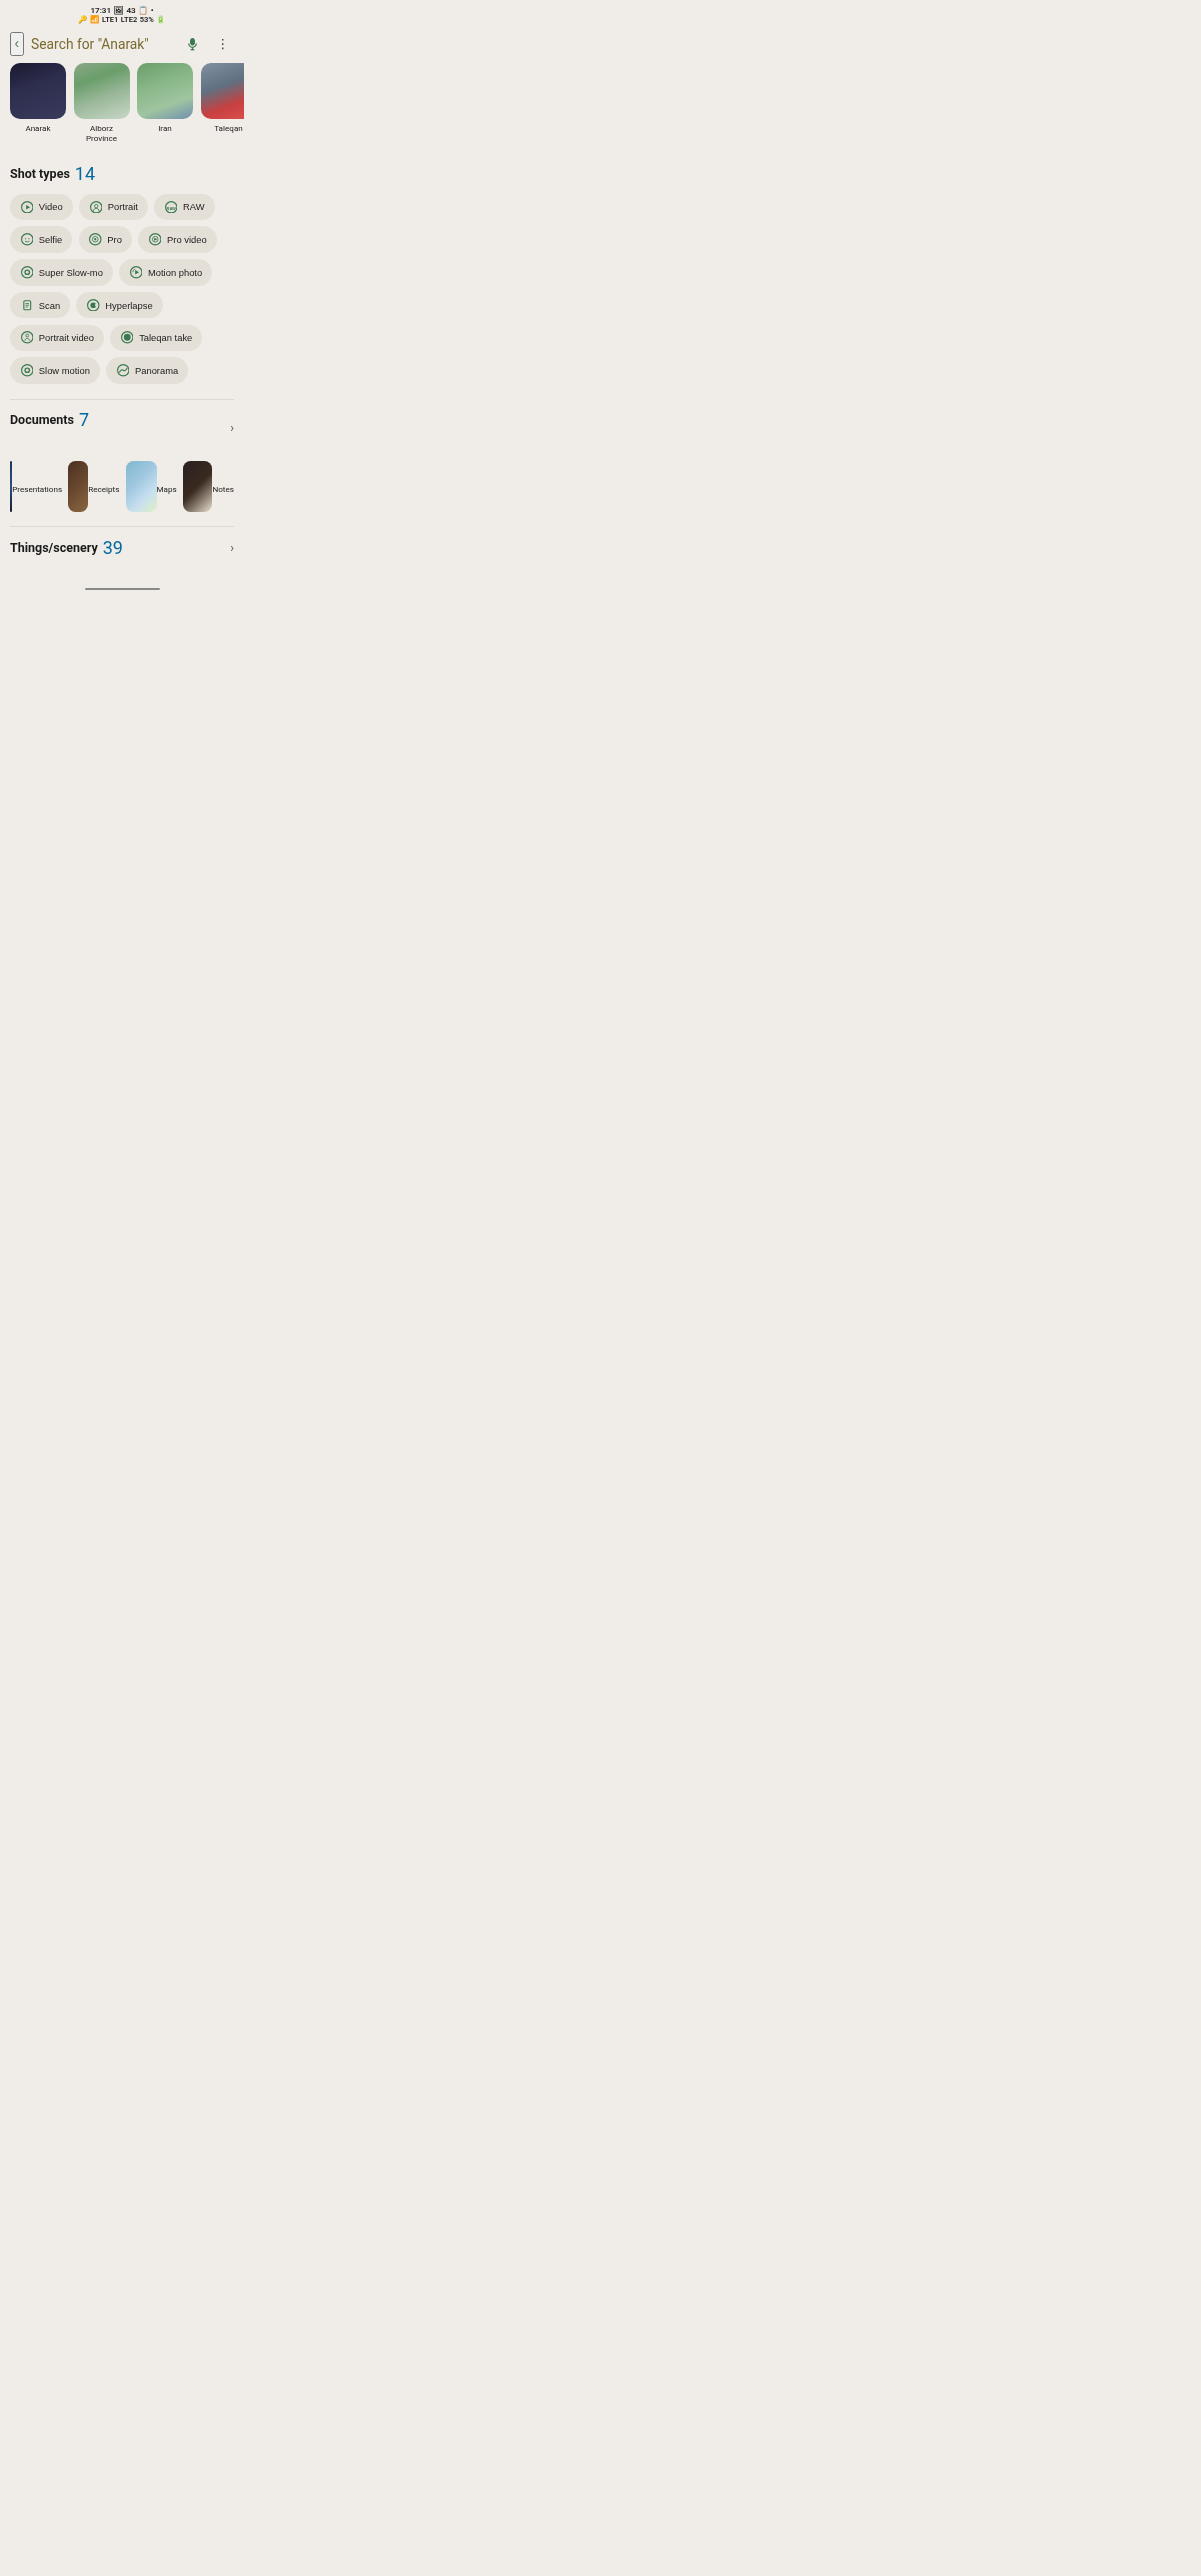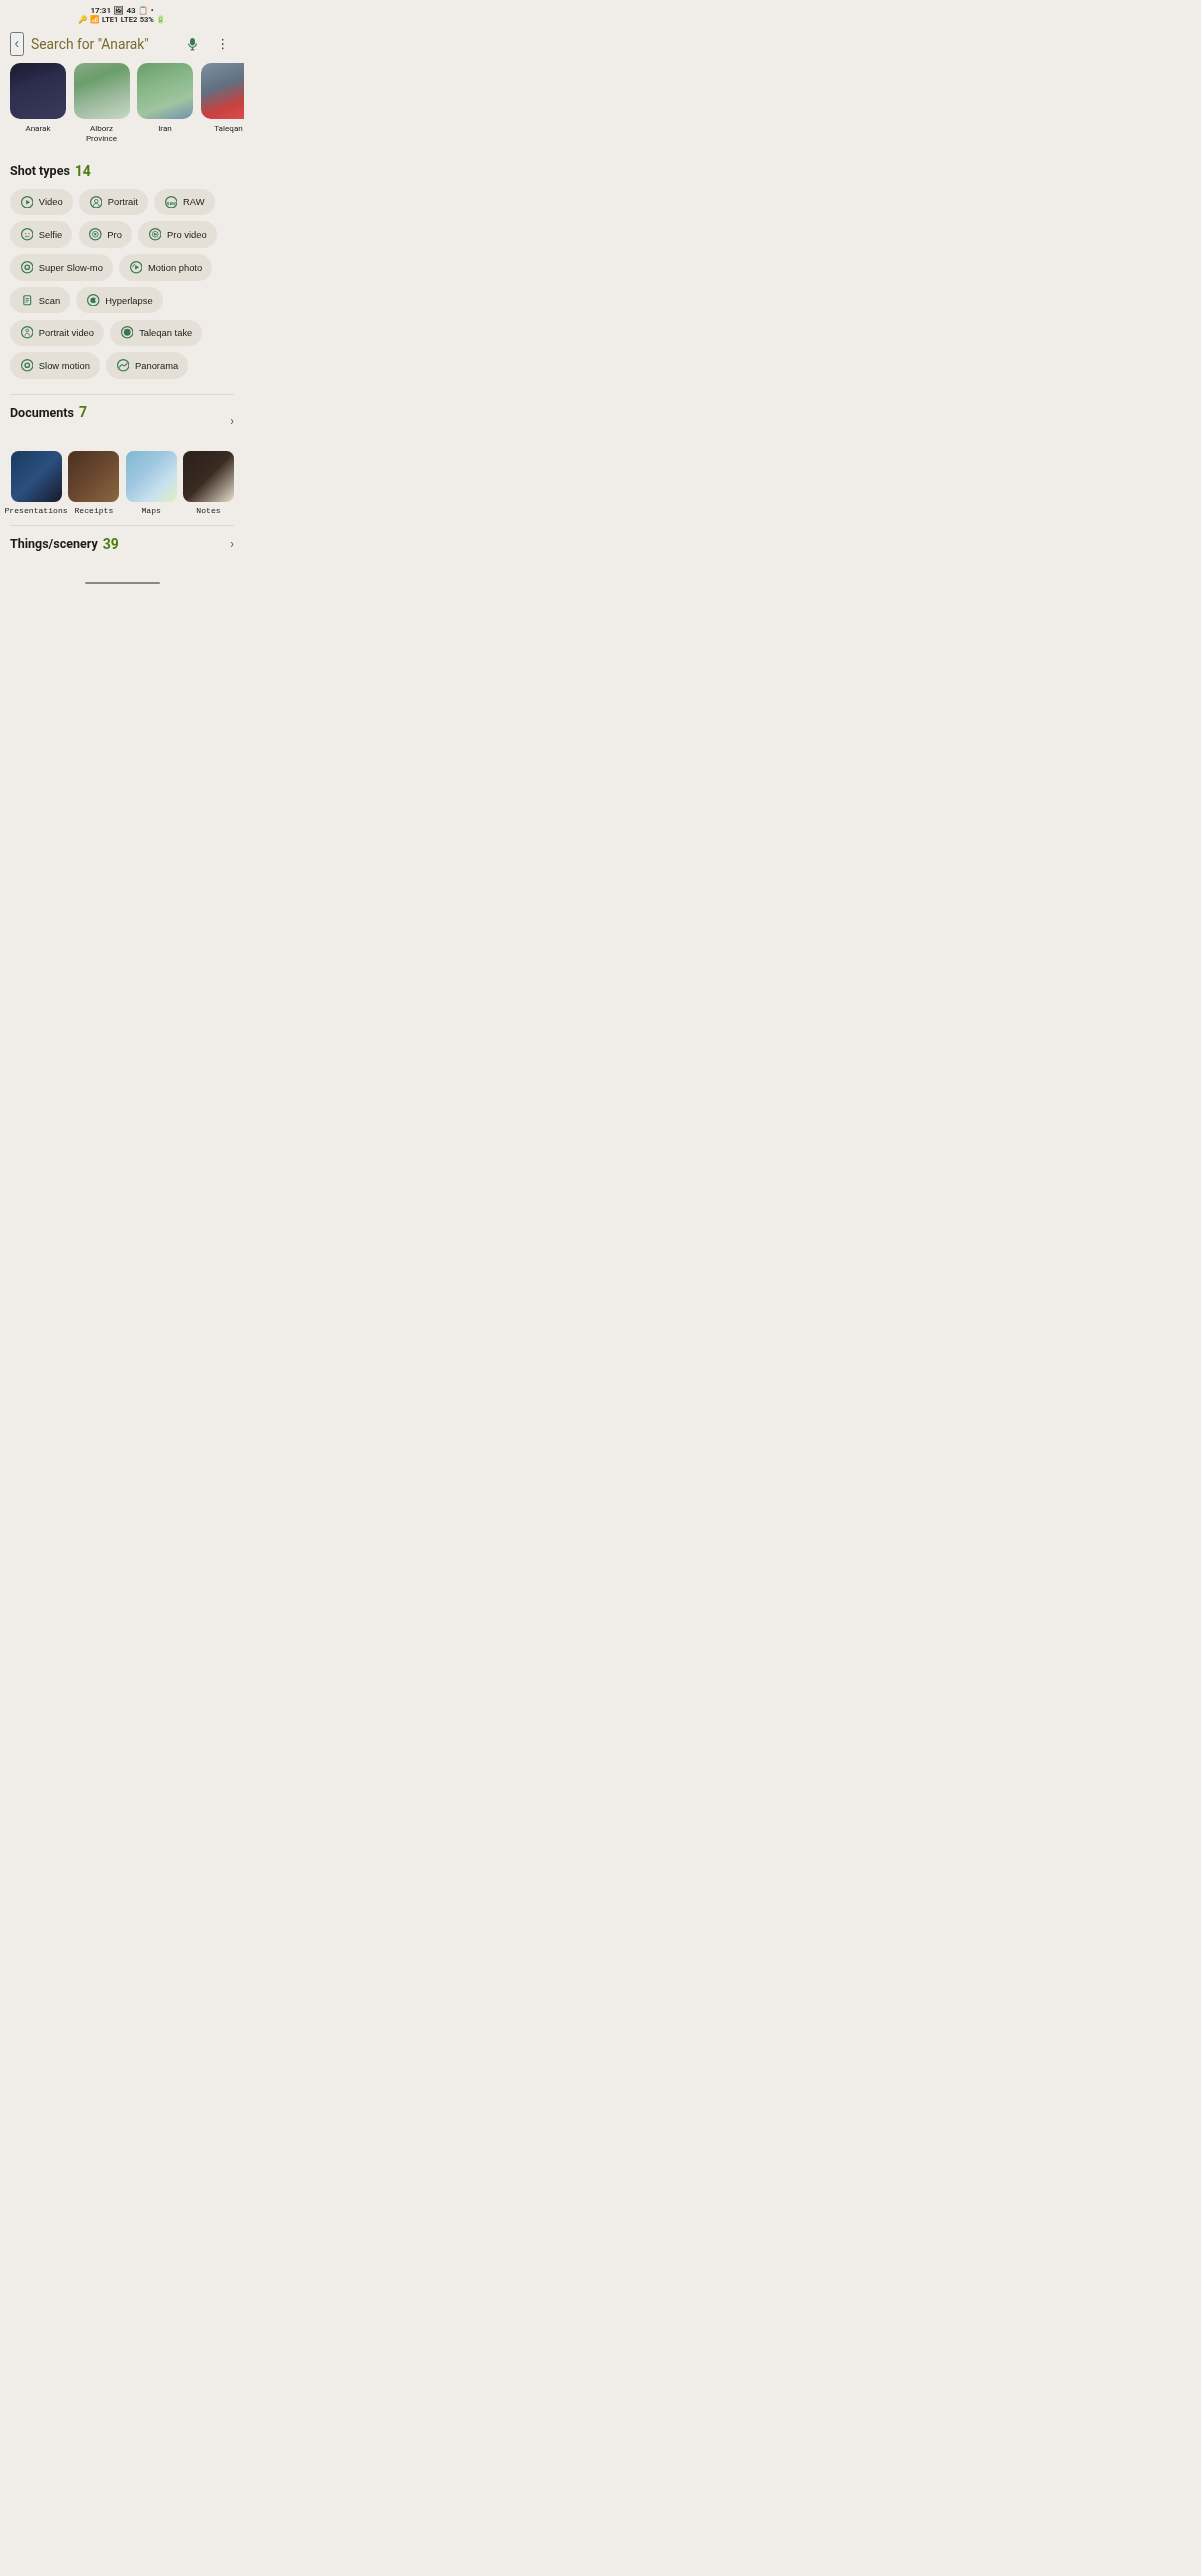--- a/index.html
+++ b/index.html
@@ -98,23 +98,23 @@
     .section-title {
       font-size: 12.5px;
       font-weight: 700;
       color: #1a1a1a;
       display: flex;
       align-items: center;
       gap: 5px;
       margin-bottom: 10px;
     }
     .section-count {
-      font-size: 14px;
-      font-weight: 700;
-      color: #4d7c0f;
+      font-size: 18px;
+      font-weight: 400;
+      color: #0369a1;
     }
     .section-header-row {
       display: flex;
       align-items: center;
       justify-content: space-between;
       margin-bottom: 10px;
     }
     .chevron-right {
       font-size: 12.5px;
       color: #555;
@@ -150,25 +150,24 @@
 
     
     .docs-grid {
       display: flex;
       gap: 6.3px;
       padding: 0 10px 10px;
       overflow-x: auto;
     }
     .doc-card {
       display: flex;
-      flex-direction: column;
+      flex-direction: row;
       align-items: center;
       min-width: 51px;
       cursor: pointer;
-      font-family: Liberation Mono, monospace;
     }
     .doc-thumb {
       width: 51px; height: 51px;
       border-radius: 7.5px;
       margin-bottom: 3.8px;
       overflow: hidden;
     }
     .doc-label {
       font-size: 8.1px;
       color: #222;

